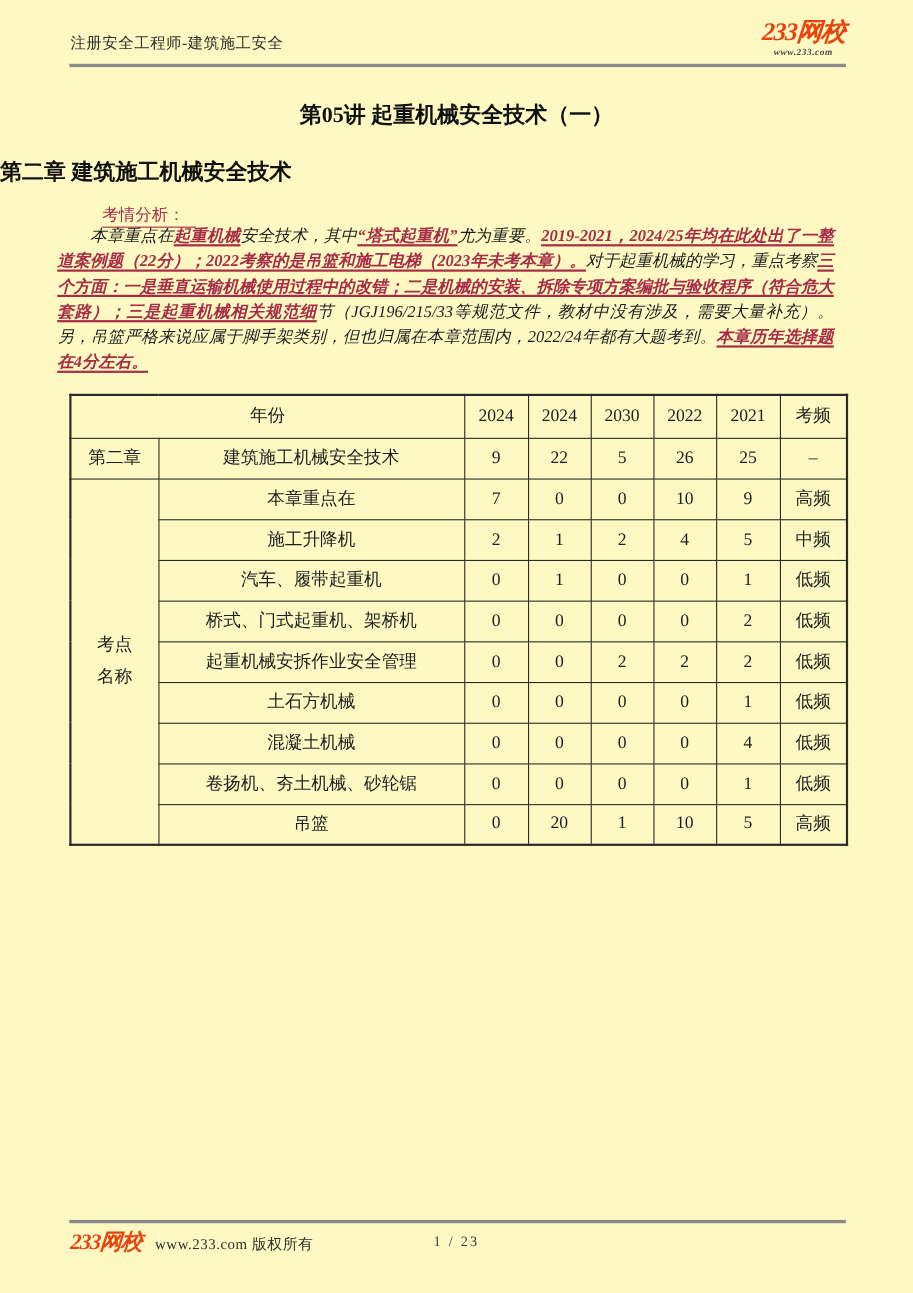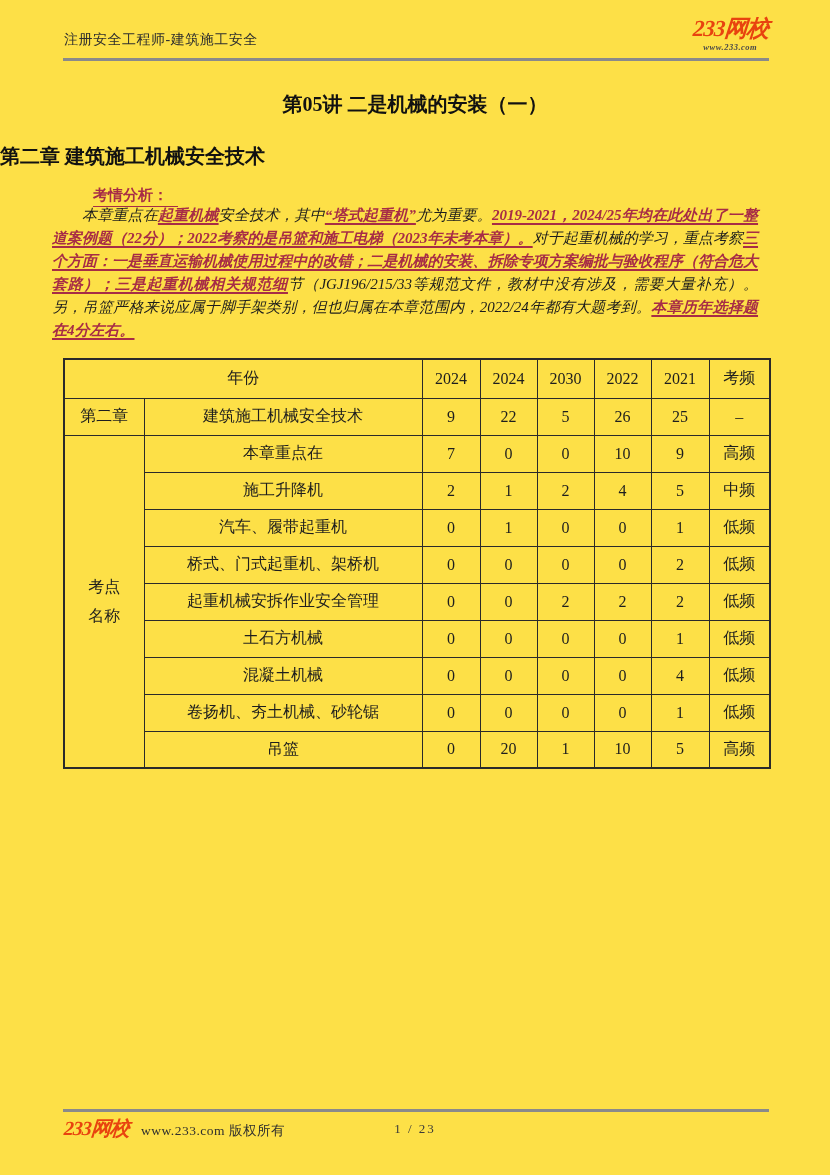--- a/index.html
+++ b/index.html
@@ -9,21 +9,21 @@
     --text-black:#1C1C1C;
     --border-dark:#2A2A2A;
   }
   *{margin:0;padding:0;box-sizing:border-box;}
   html,body{background:#e9e9e9;}
   body{font-family:"Liberation Serif","DejaVu Serif",serif;}
   .page{
     position:relative;
     width:830px;height:1175px;
     margin:0 auto;
-    background:#fde047;
+    background:#fef9c3;
     overflow:hidden;
     color:var(--text-black);
   }
   
   .course-title{
     position:absolute;left:64px;top:31px;
     font-size:14px;color:#2e2e2e;letter-spacing:.5px;
   }
   .logo-block{
     position:absolute;right:62px;top:17px;
@@ -49,21 +49,21 @@
     position:absolute;left:0;right:0;top:91px;
     text-align:center;font-size:20px;font-weight:bold;color:#111;
   }
   .chapter-title{
     position:absolute;left:0;right:0;top:143px;
     font-size:20px;font-weight:bold;color:#111;
   }
   
   .analysis-heading{
     position:absolute;left:93px;top:186px;
-    font-size:15px;font-weight:bold;color:var(--accent-red);
+    font-size:15px;font-weight:normal;color:var(--accent-red);
   }
   .analysis-heading span{
     border-bottom:1.5px solid var(--accent-red);
     padding-right:10px;padding-bottom:1px;display:inline-block;
   }
   .analysis-paragraph{
     position:absolute;left:52px;top:204px;width:706px;
     font-size:15px;line-height:23px;
     text-align:justify;text-indent:2em;
     color:var(--text-black);
@@ -114,21 +114,21 @@
 
 <div class="page">
 
   <div class="course-title">注册安全工程师-建筑施工安全</div>
   <div class="logo-block">
     <div class="logo-wordmark">233网校</div>
     <div class="logo-url">www.233.com</div>
   </div>
   <div class="header-rule"></div>
 
-  <div class="lecture-title">第05讲 二是机械的安装（一）</div>
+  <div class="lecture-title">第05讲 起重机械安全技术（一）</div>
   <div class="chapter-title">第二章 建筑施工机械安全技术</div>
 
   <div class="analysis-heading">
     <span>考情分析：</span>
   </div>
   <p class="analysis-paragraph" id="analysis-paragraph"><span class="seg-normal">本章重点在</span><span class="seg-red">起重机械</span><span class="seg-normal">安全技术，其中</span><span class="seg-red">“塔式起重机”</span><span class="seg-normal">尤为重要。</span><span class="seg-red">2019-2021，2024/25年均在此处出了一整道案例题（22分）；2022考察的是吊篮和施工电梯（2023年未考本章）。</span><span class="seg-normal">对于起重机械的学习，重点考察</span><span class="seg-red">三个方面：一是垂直运输机械使用过程中的改错；二是机械的安装、拆除专项方案编批与验收程序（符合危大套路）；三是起重机械相关规范细</span><span class="seg-normal">节（JGJ196/215/33等规范文件，教材中没有涉及，需要大量补充）。另，吊篮严格来说应属于脚手架类别，但也归属在本章范围内，2022/24年都有大题考到。</span><span class="seg-red">本章历年选择题在4分左右。</span></p>
 
   <table class="stats-table" id="stats-table">
     <colgroup>
       <col style="width:80px">

